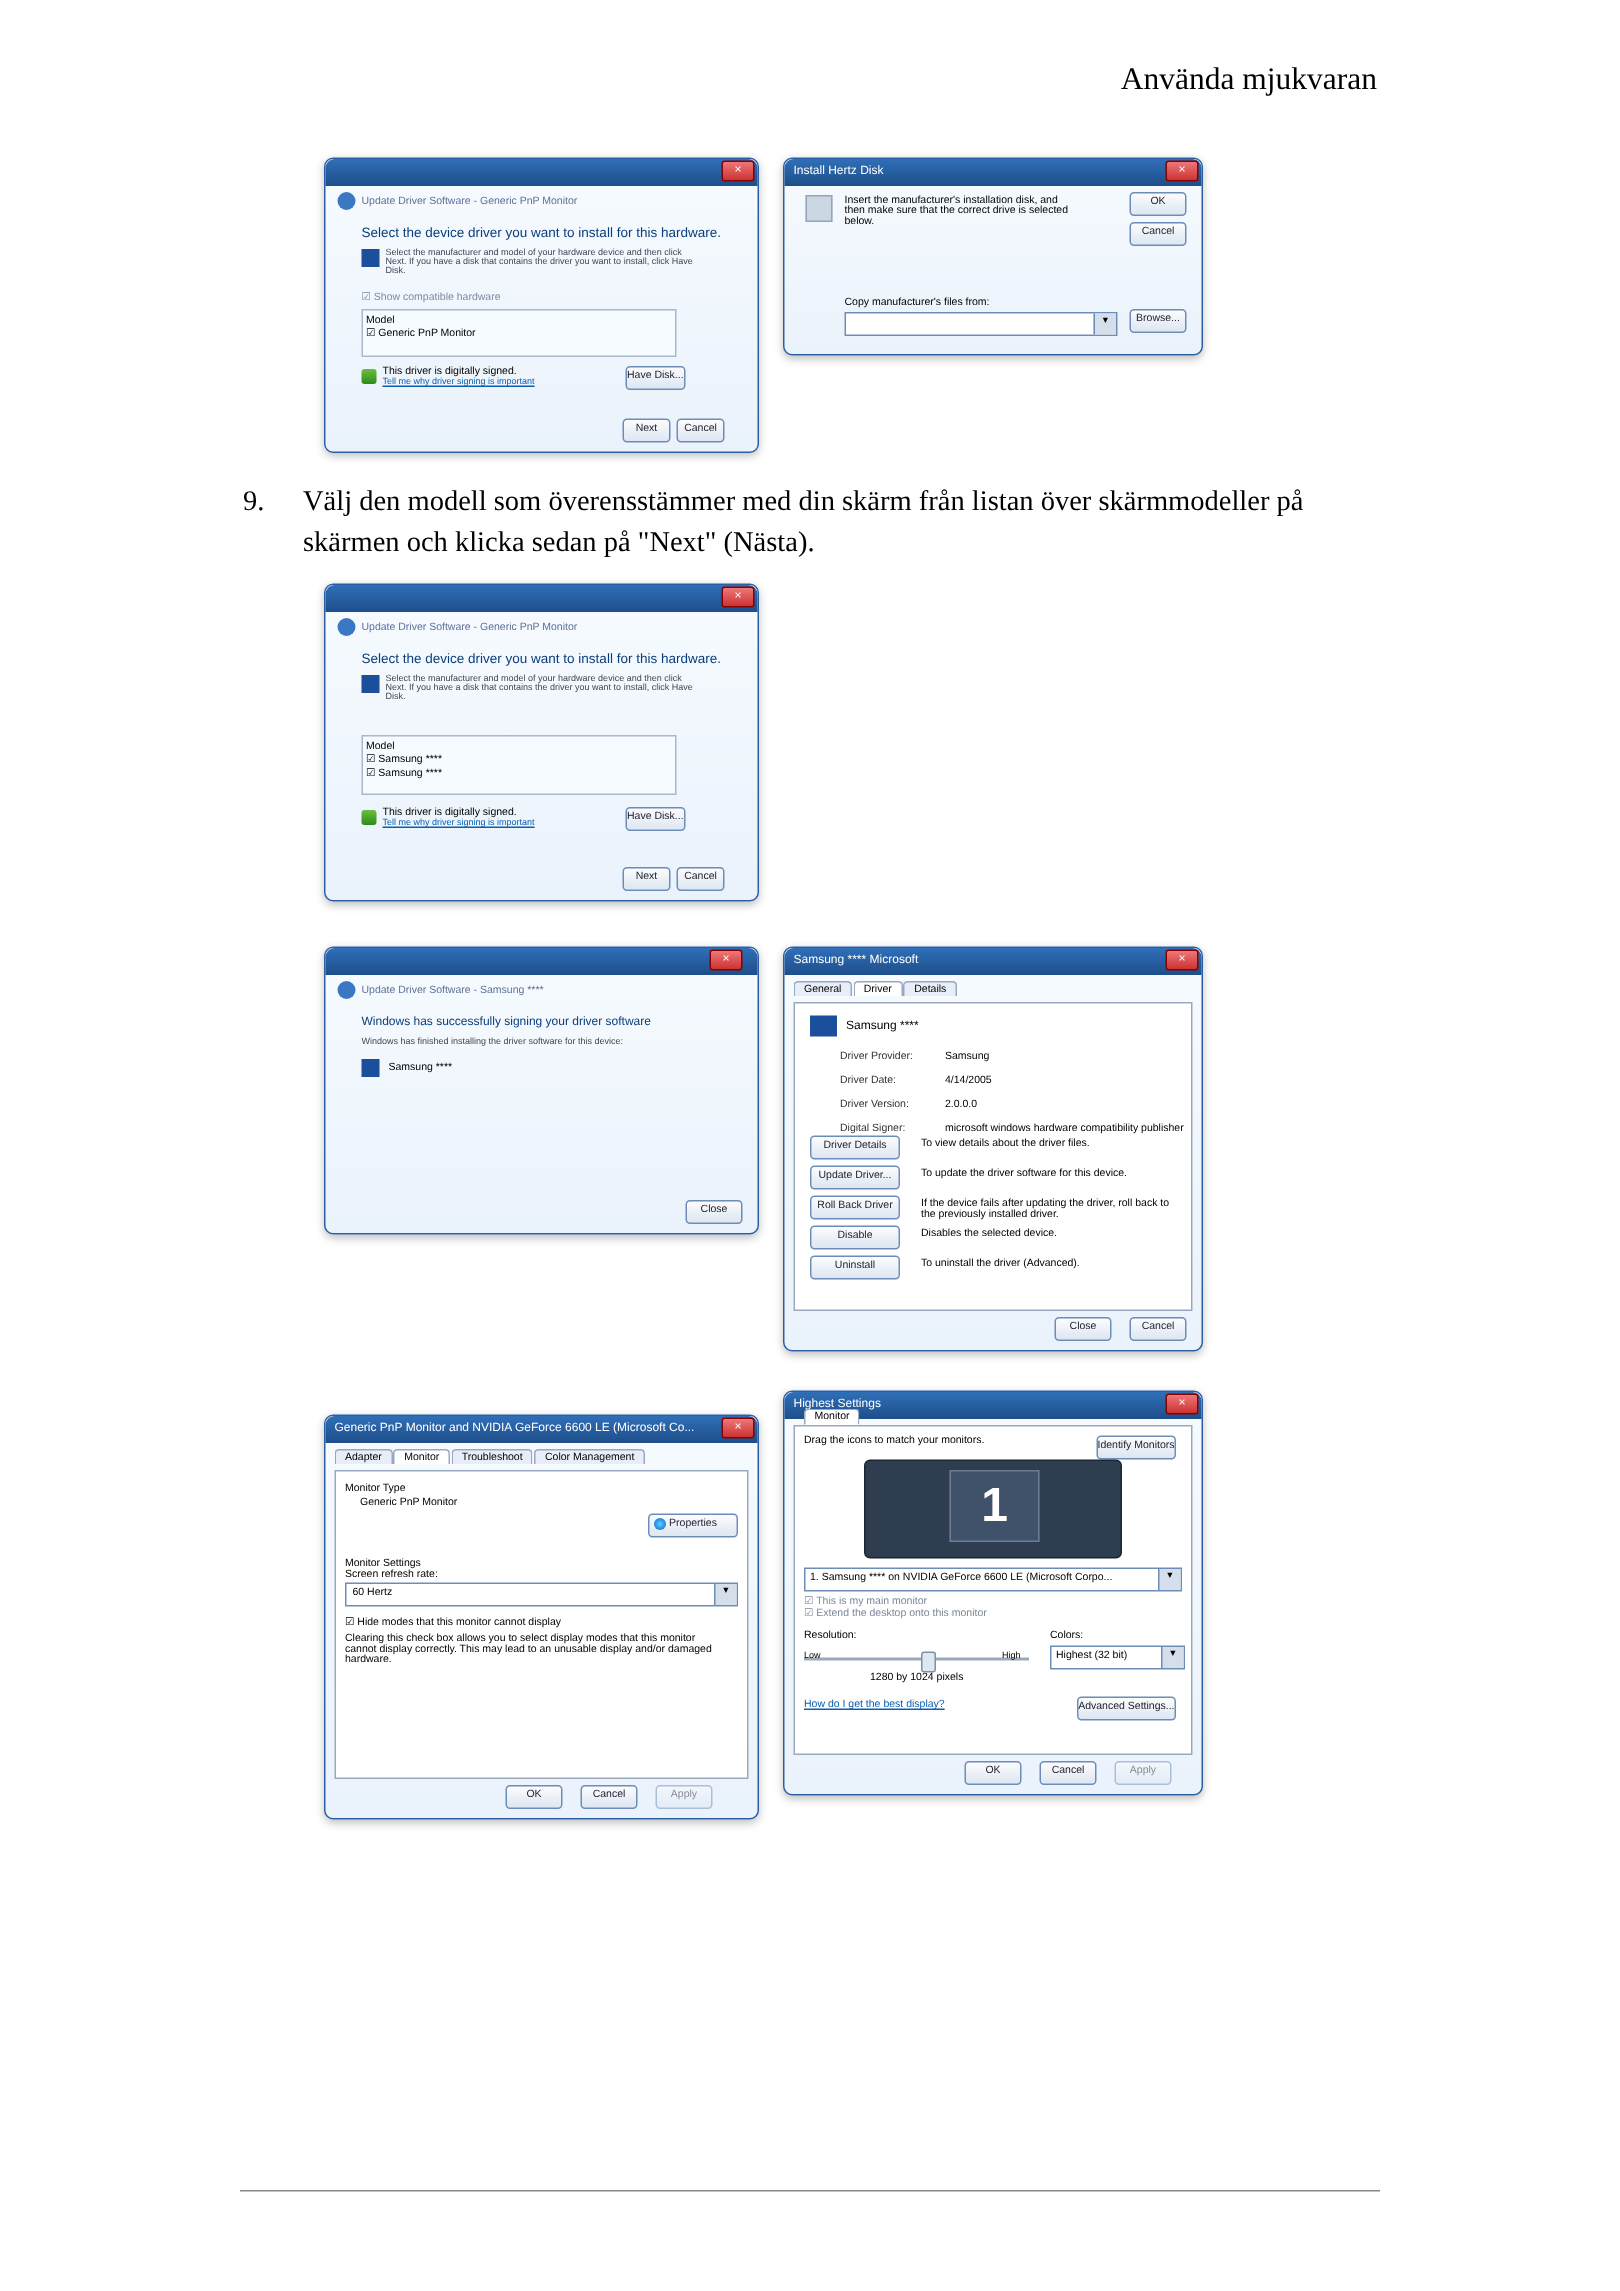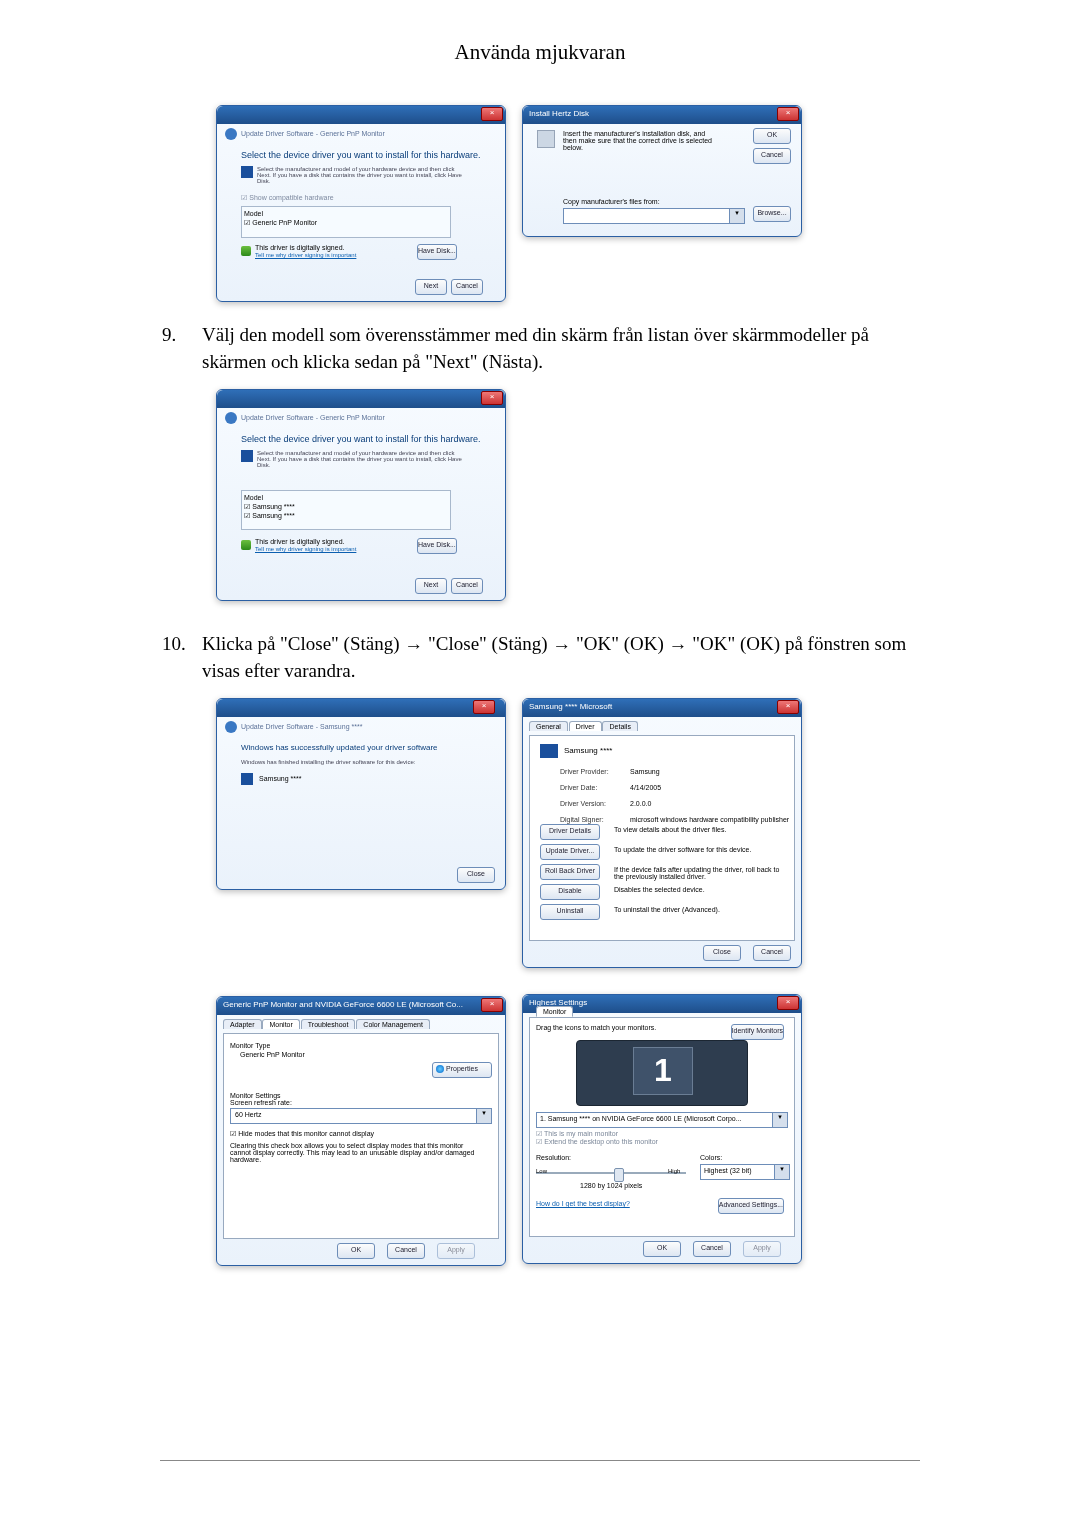--- a/index.html
+++ b/index.html
@@ -1,18 +1,18 @@
 <!DOCTYPE html>
 <html><head>
 <meta charset="utf-8">
 <style>
   html,body{margin:0;padding:0;background:#fff;font-family:"Segoe UI",Tahoma,Arial,sans-serif;color:#000}
   #page{position:relative;width:1080px;height:1527px;margin:0 auto;background:#fff}
   #content{position:absolute;left:162px;top:40px;width:756px}
-  .header-title{text-align:center;font-family:"Times New Roman",serif;font-size:21px;margin-bottom:40px}
+  .header-title{text-align:right;font-family:"Times New Roman",serif;font-size:21px;margin-bottom:40px}
   .step{display:flex;margin-bottom:14px;font-family:"Times New Roman",serif;font-size:19px;line-height:1.4}
   .step-num{width:40px;flex:0 0 40px}
   .step-txt{flex:1}
 
   
   .win{position:relative;background:linear-gradient(#f7fbff,#eaf2fb);border:1px solid #2b5fa3;border-radius:6px;box-shadow:0 2px 6px rgba(0,0,0,.25);font-size:9px}
   .win .titlebar{height:18px;background:linear-gradient(#2f6fb8,#1e4e8a);border-radius:6px 6px 0 0;position:relative}
   .win .titlebar .title{position:absolute;left:6px;top:3px;color:#fff;font-size:8px}
   .win .titlebar .close{position:absolute;right:2px;top:1px;width:20px;height:12px;background:linear-gradient(#e77,#c33);border:1px solid #800;border-radius:2px;color:#fff;font-size:8px;text-align:center;line-height:10px}
 
@@ -88,21 +88,21 @@
   #win-prop .panel .rows{position:absolute;top:28px;left:0;right:0}
   #win-prop .panel .buttons{position:absolute;left:10px;top:88px;font-size:7px}
   #win-prop .panel .buttons .br{height:20px;position:relative}
   #win-prop .panel .buttons .btn{position:absolute;left:0;top:0;min-width:58px}
   #win-prop .panel .buttons .desc{position:absolute;left:74px;top:2px;width:176px}
   #win-prop .ok{position:absolute;right:60px;bottom:6px}
   #win-prop .canc{position:absolute;right:10px;bottom:6px}
 
   
   #group4{position:relative;height:280px;margin:0 0 10px 54px}
-  #win-monprop{position:absolute;left:0;top:2px;width:288px;height:268px}
+  #win-monprop{position:absolute;left:0;top:16px;width:288px;height:268px}
   #win-monprop .tabs{position:absolute;left:6px;top:22px;font-size:7px}
   #win-monprop .tab{display:inline-block;border:1px solid #98a9bf;background:#e8eef7;border-bottom:none;padding:1px 6px;border-radius:3px 3px 0 0;margin-right:-1px}
   #win-monprop .tab.active{background:#fff}
   #win-monprop .panel{position:absolute;left:6px;top:36px;right:6px;bottom:26px;border:1px solid #98a9bf;background:#fff;padding:6px;font-size:7px}
   #win-monprop .sec-title{margin-top:2px}
   #win-monprop .mtype{margin:2px 0 0 10px}
   #win-monprop .prop-btn{display:block;margin:4px 0 0 auto;width:58px;position:relative}
   #win-monprop .prop-btn .ico{position:absolute;left:3px;top:2px;width:8px;height:8px;border-radius:50%;background:radial-gradient(#6cf,#06c)}
   #win-monprop .combo{position:relative;width:260px;height:14px;border:1px solid #6d8db8;background:#fff;margin-top:2px}
   #win-monprop .combo .drop{position:absolute;right:0;top:0;width:14px;height:14px;background:#d5dfec;border-left:1px solid #6d8db8;text-align:center;font-size:7px}
@@ -207,32 +207,28 @@
         </div>
         <div class="shield"></div>
         <div class="signed">This driver is digitally signed.</div>
         <div class="signedlnk">Tell me why driver signing is important</div>
         <div class="btn sm have-disk">Have Disk...</div>
         <div class="btn next">Next</div>
         <div class="btn cancel">Cancel</div>
       </div>
     </div>
 
-    <div class="step">
-      <div class="step-num">10.</div>
-      <div class="step-txt">Klicka på "Close" (Stäng) → "Close" (Stäng) → "OK" (OK) → "OK" (OK) på fönstren som visas efter varandra.</div>
-    </div>
 
     <div id="group3">
       <div id="win-done" class="win">
         <div class="titlebar">
           <div class="close">×</div>
         </div>
         <div class="crumbs"><span class="back-ico"></span><span>Update Driver Software - Samsung ****</span></div>
-        <div class="blue-head">Windows has successfully updated your driver software</div>
+        <div class="blue-head">Windows has successfully signing your driver software</div>
         <div class="hint">Windows has finished installing the driver software for this device:</div>
         <div class="floppy"></div>
         <div class="name">Samsung ****</div>
         <div class="btn sm close">Close</div>
       </div>
 
       <div id="win-prop" class="win">
         <div class="titlebar">
           <div class="title">Samsung **** Microsoft</div>
           <div class="close">×</div>

